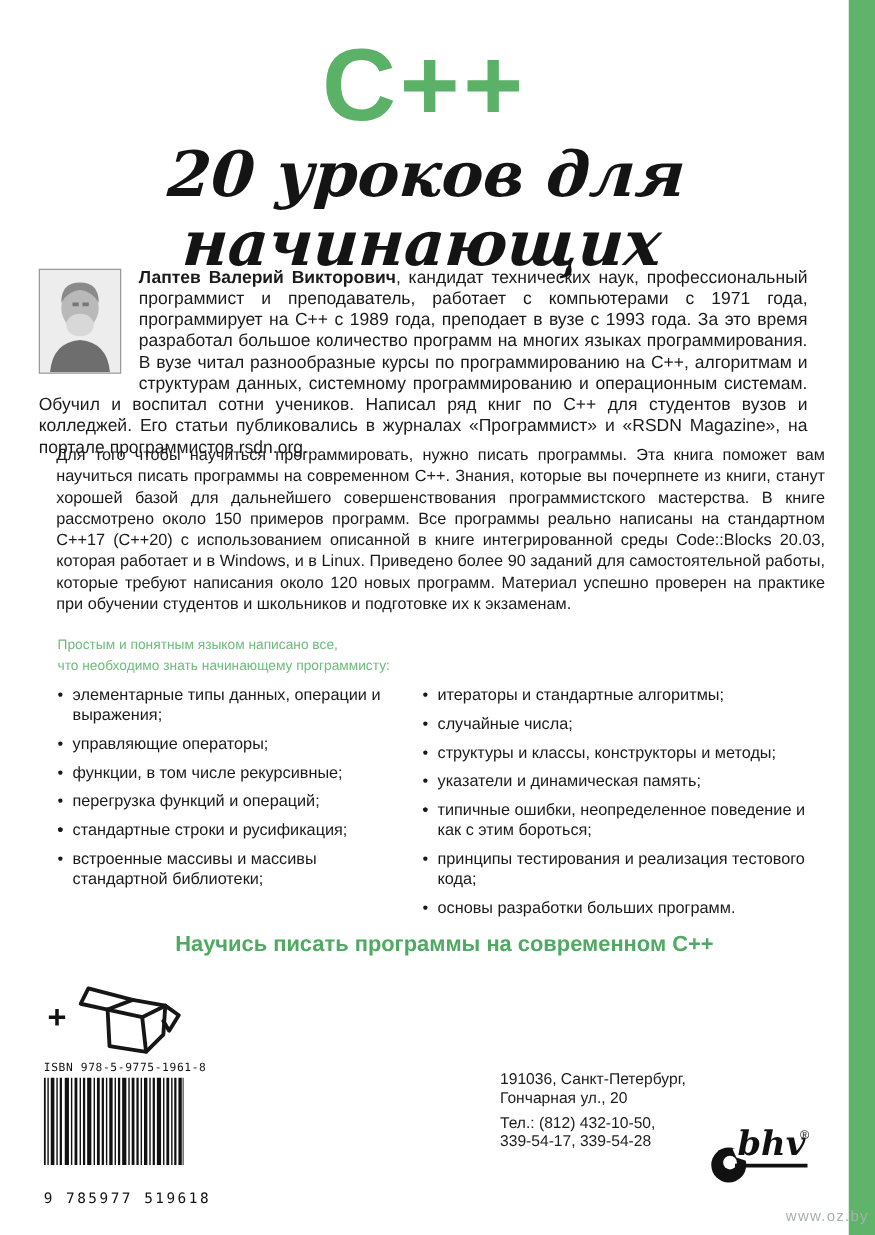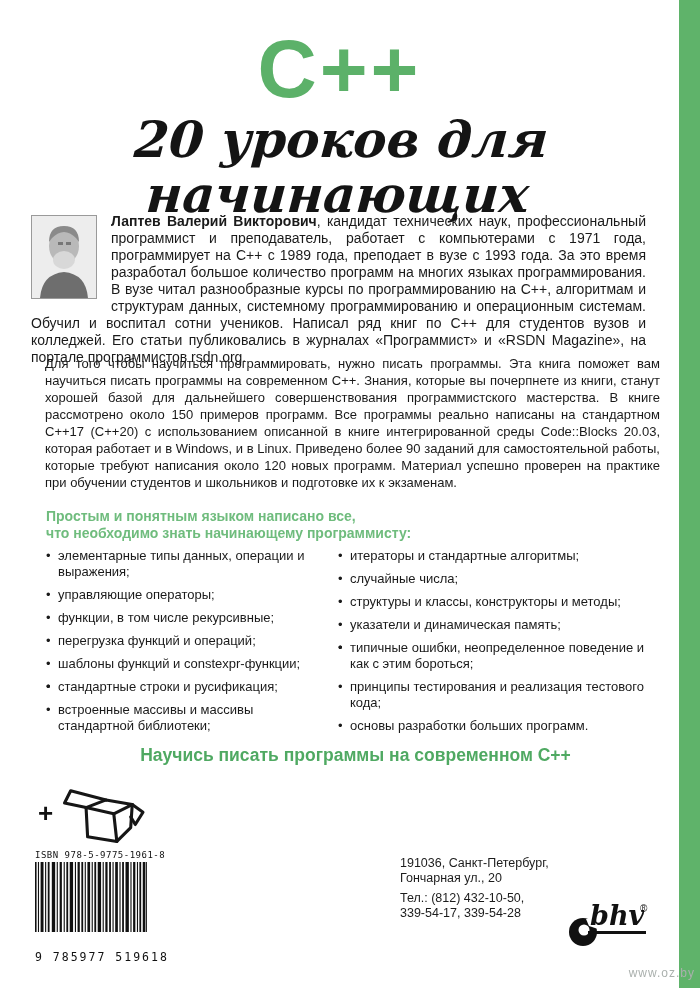--- a/index.html
+++ b/index.html
@@ -17,21 +17,21 @@
   .author{position:absolute;top:213px;left:31px;width:615px;
           font-size:14px;line-height:17px;text-align:justify;}
   .author .photo{float:left;width:64px;height:82px;margin:2px 14px 4px 0;
                  border:1px solid #9a9a9a;background:#f0f0f0;overflow:hidden;}
   .author b{font-weight:bold;}
   
   .intro{position:absolute;top:355px;left:45px;width:615px;
          font-size:13px;line-height:17px;text-align:justify;}
   
   .features-heading{position:absolute;top:508px;left:46px;width:610px;
-                    font-size:14px;line-height:17px;font-weight:bold;color:#6fbc7d;}
+                    font-size:11px;line-height:17px;font-weight:normal;color:#6fbc7d;}
   
   .col{position:absolute;top:548px;font-size:13px;line-height:16px;}
   .col.left{left:46px;width:282px;}
   .col.right{left:338px;width:325px;}
   .item{position:relative;padding-left:12px;margin-bottom:7px;}
   .item .dot{position:absolute;left:0;top:0;}
   
   .slogan{position:absolute;top:745px;left:0;width:679px;text-align:center;
           font-size:17.5px;font-weight:bold;color:#4fa962;margin-left:16px;}
   
@@ -90,21 +90,21 @@
   <div class="features-heading">
     <div>Простым и понятным языком написано все,</div>
     <div>что необходимо знать начинающему программисту:</div>
   </div>
 
   <div class="col left">
     <div class="item"><span class="dot">•</span><span>элементарные типы данных, операции и выражения;</span></div>
     <div class="item"><span class="dot">•</span><span>управляющие операторы;</span></div>
     <div class="item"><span class="dot">•</span><span>функции, в том числе рекурсивные;</span></div>
     <div class="item"><span class="dot">•</span><span>перегрузка функций и операций;</span></div>
-    <div class="item"><span class="dot">•</span><span>шаблоны функций и constexpr-функции;</span></div>
+    <div class="item"><span class="dot">•</span></div>
     <div class="item"><span class="dot">•</span></div>
     <div class="item"><span class="dot">•</span><span>стандартные строки и русификация;</span></div>
     <div class="item"><span class="dot">•</span><span>встроенные массивы и массивы стандартной библиотеки;</span></div>
   </div>
 
   <div class="col right">
     <div class="item"><span class="dot">•</span><span>итераторы и стандартные алгоритмы;</span></div>
     <div class="item"><span class="dot">•</span><span>случайные числа;</span></div>
     <div class="item"><span class="dot">•</span><span>структуры и классы, конструкторы и методы;</span></div>
     <div class="item"><span class="dot">•</span><span>указатели и динамическая память;</span></div>

